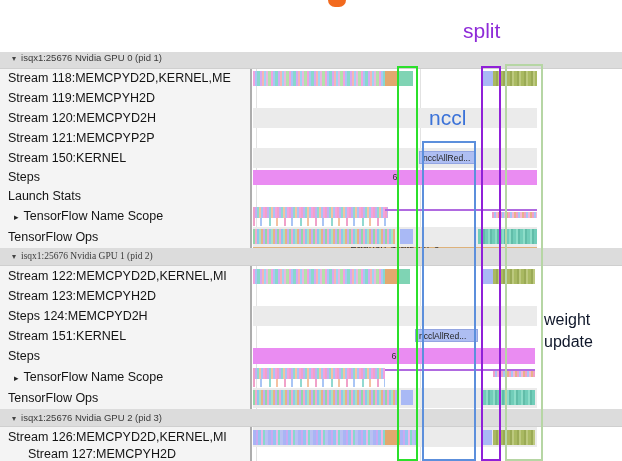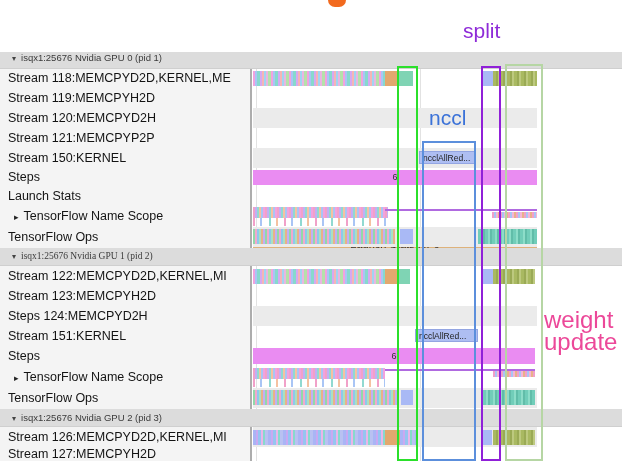--- a/index.html
+++ b/index.html
@@ -37,21 +37,21 @@
   
   .ann-box{position:absolute;box-sizing:border-box;background:transparent;}
   #box-concat{left:397px;top:66px;width:21px;height:395px;border:2px solid #2be02b;}
   #box-nccl{left:422px;top:141px;width:54px;height:320px;border:2px solid #5c8fdc;}
   #box-split{left:481px;top:66px;width:20px;height:395px;border:2px solid #9020d8;}
   #box-weight{left:505px;top:64px;width:38px;height:397px;border:2px solid #b6d6a4;}
   .ann-label{position:absolute;font-size:21px;white-space:nowrap;}
   #label-concat{left:329px;top:28px;color:#2ce02c;}
   #label-split{left:463px;top:19px;color:#8e2bd8;}
   #label-nccl{left:429px;top:106px;color:#3b72d8;}
-  #label-weight{left:544px;top:309px;color:#ec4899;font-size:24px;line-height:22px;}
+  #label-weight{left:544px;top:309px;color:#0f172a;font-size:16px;line-height:22px;}
   #orange-glyph{left:328px;top:0;width:18px;height:7px;background:#f26a1e;border-radius:0 0 9px 9px;}
 </style>
 </head>
 <body>
 
 <div id="stage">
   <div class="abs" id="panel-bg"></div>
   <div class="abs gridline" style="left:256px"></div>
   <div class="abs gridline" style="left:420px"></div>
   <div class="abs" id="panel-divider"></div>
@@ -113,21 +113,21 @@
       <div class="sp sp-tealstrip" style="left: 483px; width: 52px; top: 390px; height: 15px;"></div>
       <div class="abs hdr-band" style="top: 409px; height: 17px;"></div>
       <div class="abs hdr-label" style="top: 409px; line-height: 17px;"><div class="hdr-tri" style="display: inline;">▾</div>isqx1:25676 Nvidia GPU 2 (pid 3)</div>
       <div class="abs row-shade" style="left: 253px; width: 284px; top: 427px; height: 20px;"></div>
       <div class="abs row-label" style="top: 427px; line-height: 20px;">Stream 126:MEMCPYD2D,KERNEL,MI</div>
       <div class="sp sp-multi2" style="left: 253px; width: 132px; top: 430px; height: 15px;"></div>
       <div class="sp sp-orange" style="left: 385px; width: 15px; top: 430px; height: 15px;"></div>
       <div class="sp sp-multi2" style="left: 400px; width: 18px; top: 430px; height: 15px;"></div>
       <div class="sp sp-blue" style="left: 483px; width: 9px; top: 430px; height: 15px;"></div>
       <div class="sp sp-olive" style="left: 493px; width: 42px; top: 430px; height: 15px;"></div>
-      <div class="abs row-label" style="top: 447px; line-height: 14px;">Stream 127:MEMCPYH2D</div>
+      <div class="abs row-label" style="top: 447px; line-height: 14px; margin-left: 20px;">Stream 127:MEMCPYH2D</div>
     </div>
 
   <div class="ann-box" id="box-concat"></div>
   <div class="ann-box" id="box-nccl"></div>
   <div class="ann-box" id="box-split"></div>
   <div class="ann-box" id="box-weight"></div>
 
   <div class="ann-label" id="label-split">split</div>
   <div class="ann-label" id="label-nccl">nccl</div>
   <div class="ann-label" id="label-weight">

